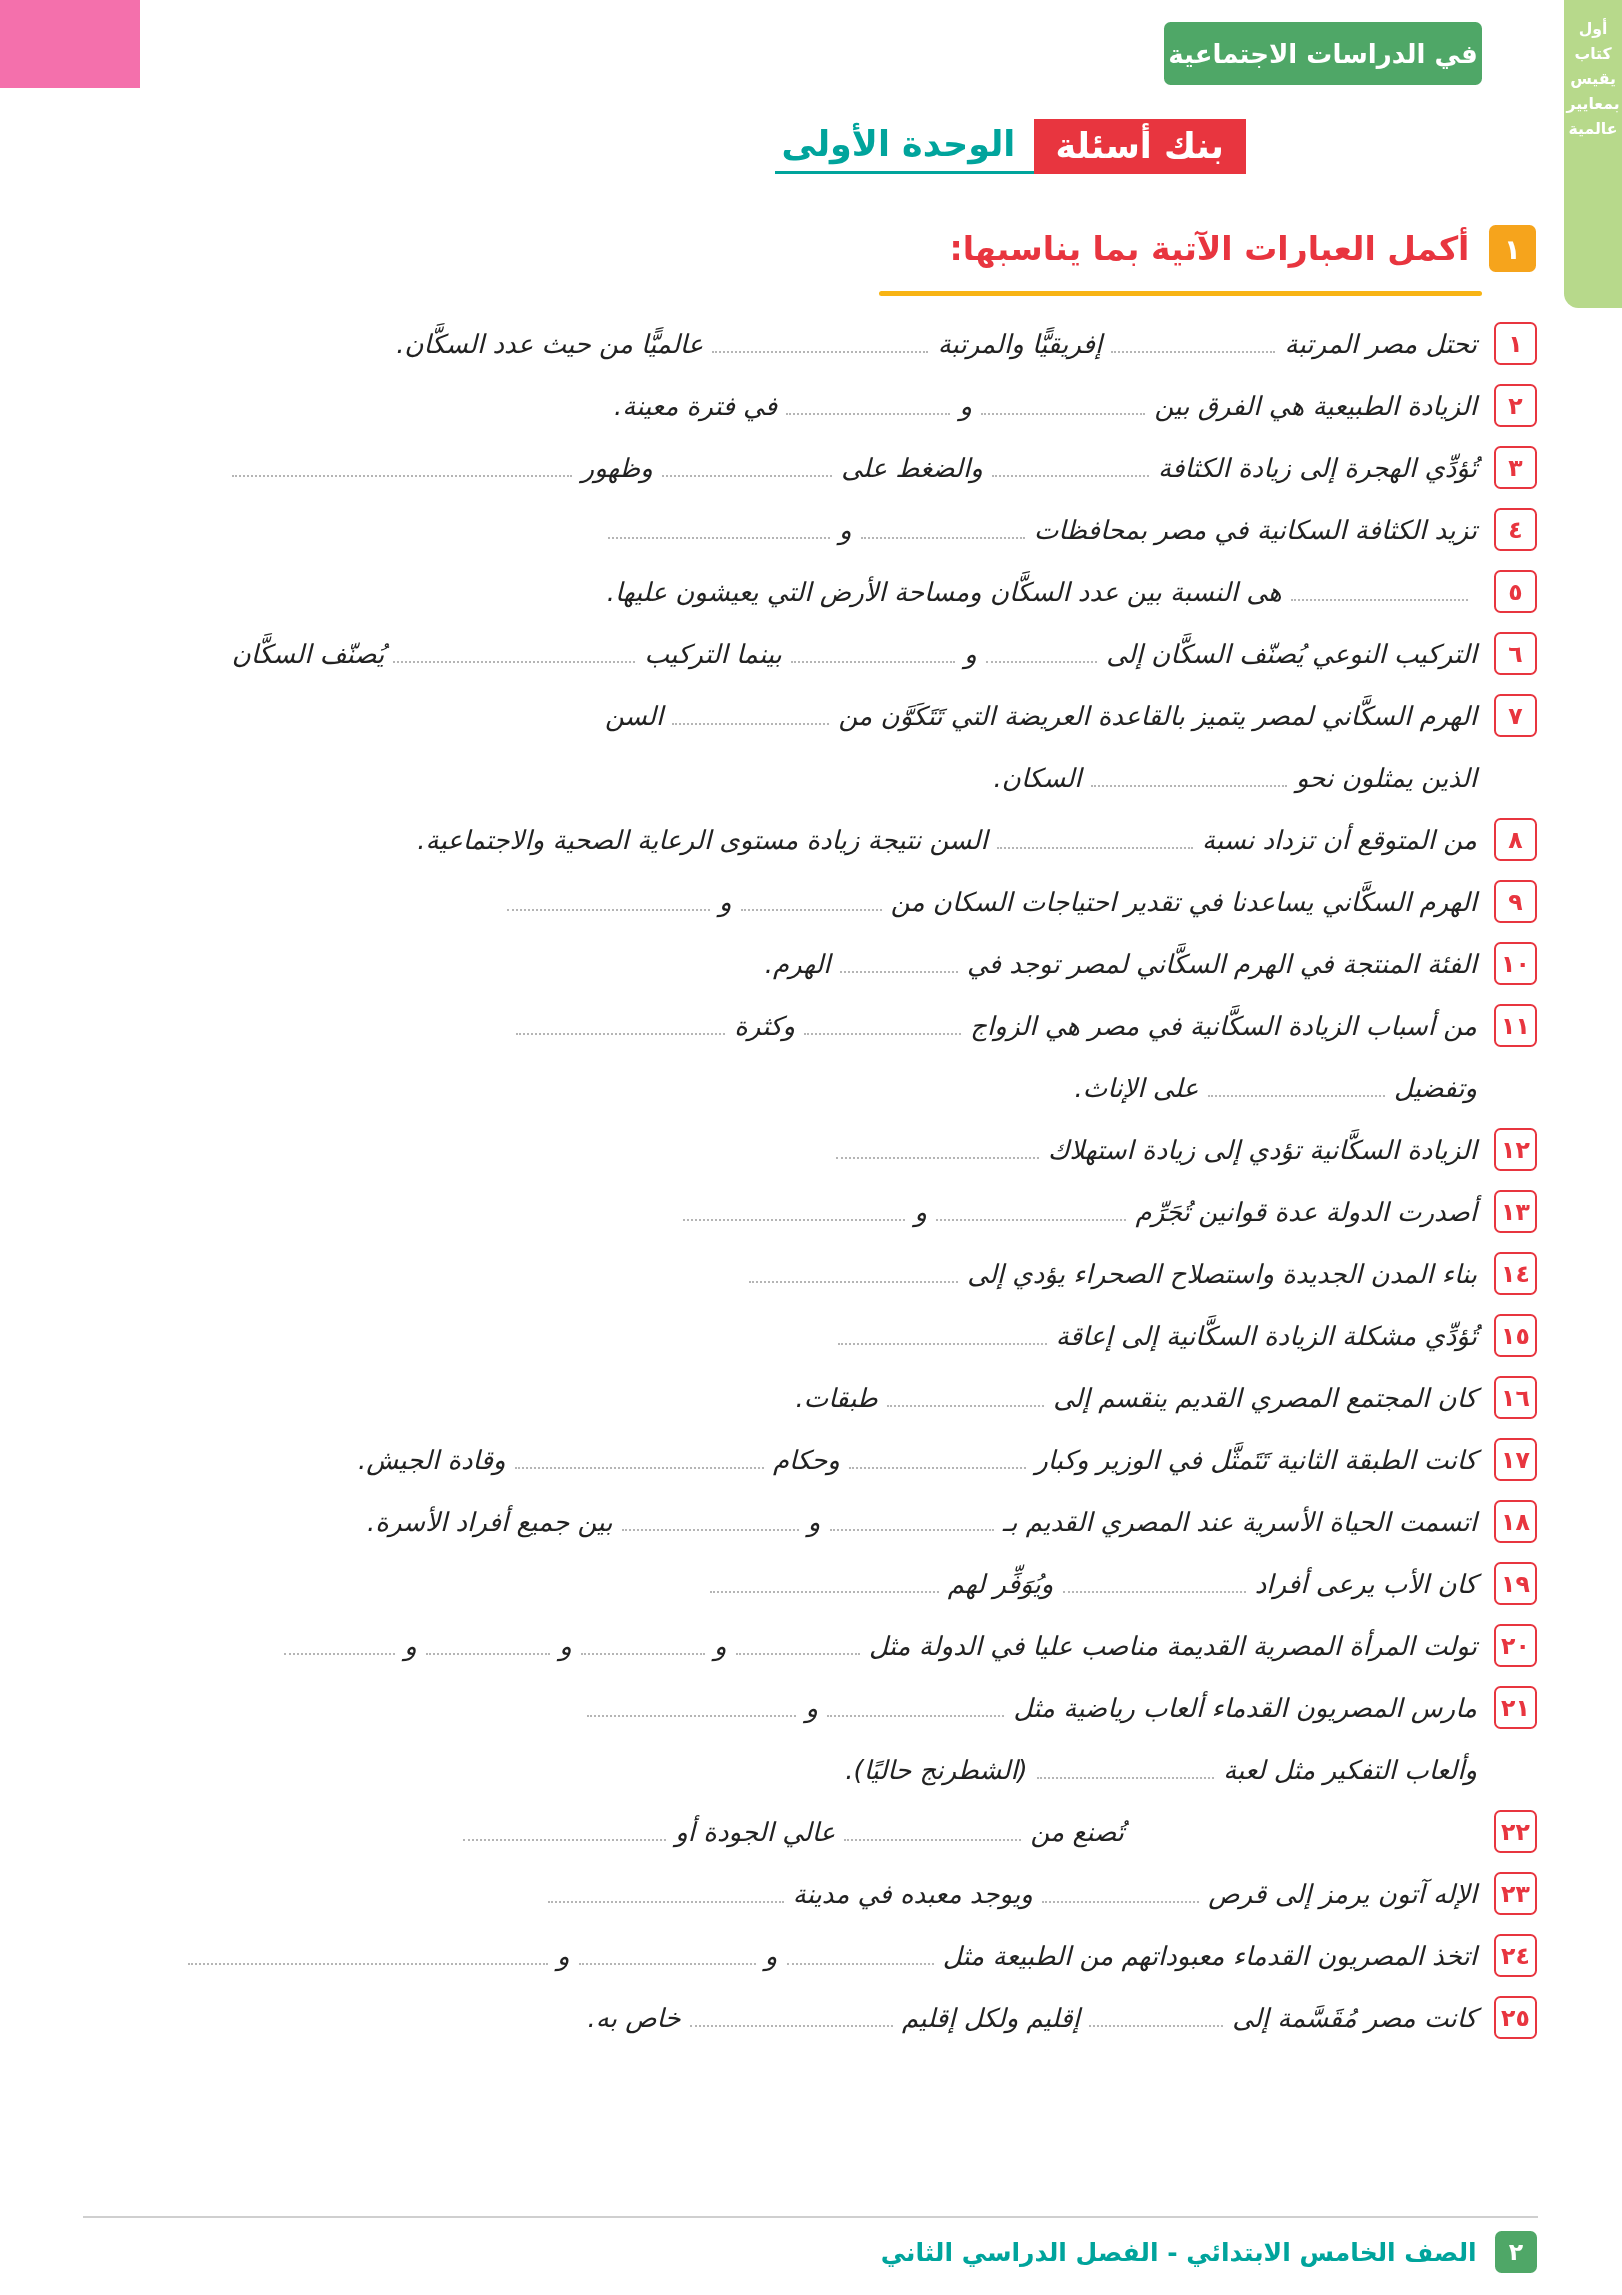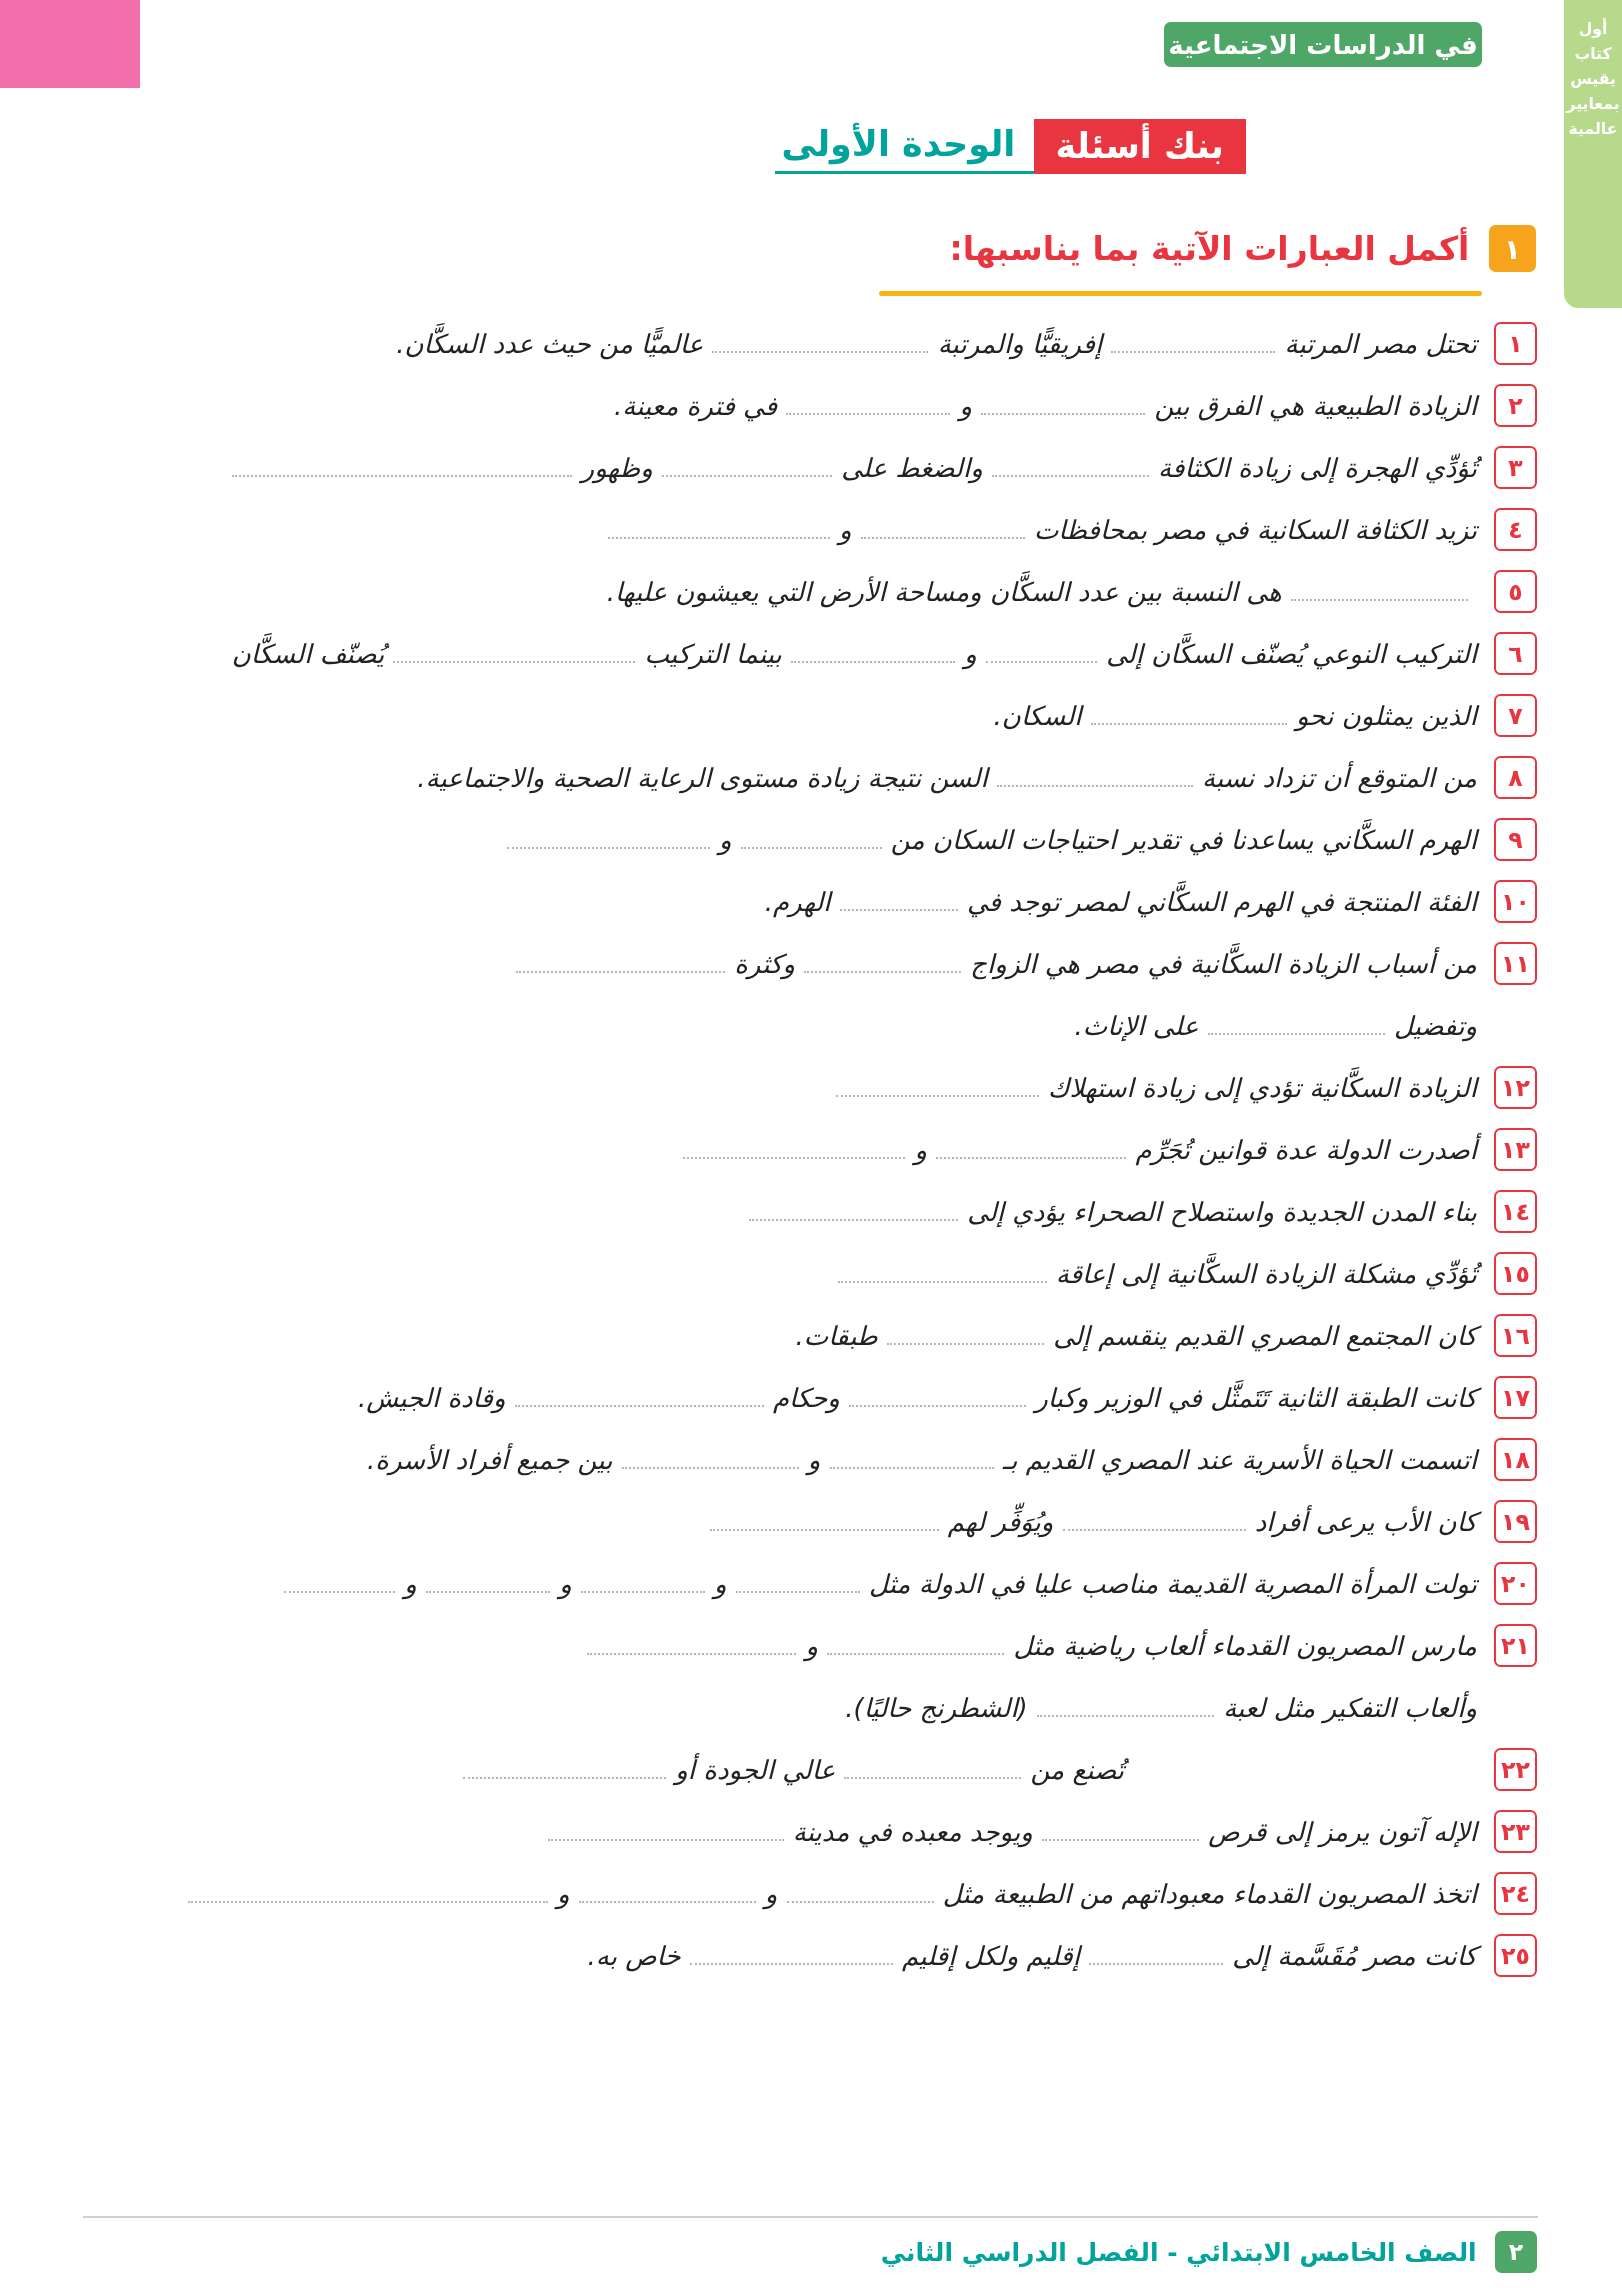--- a/index.html
+++ b/index.html
@@ -12,21 +12,21 @@
   
   .pink-corner { position:absolute; top:0; left:0; width:141px; height:88px; background:var(--pink); }
   .side-strip {
     position:absolute; top:0; right:0; width:58px; height:308px;
     background:var(--lightgreen); border-radius:0 0 0 14.4px;
     display:flex; flex-direction:column; align-items:center; padding-top:19.6px; gap:7.9px;
   }
   .side-word { color:#fff; font-weight:bold; font-size:15.7px; line-height:1.1; }
   
   .subject-tab {
-    position:absolute; top:22px; right:140px; width:318px; height:45px;
+    position:absolute; top:22px; right:140px; width:318px; height:63px;
     background:var(--green); color:#fff; font-size:26px; font-weight:bold;
     display:flex; align-items:center; justify-content:center; border-radius:6.5px;
   }
   
   .title-row { position:absolute; top:119px; right:376px; display:flex; align-items:stretch; }
   .bank-box {
     background:var(--red); color:#fff; font-size:35px; font-weight:bold;
     padding:5.2px 22px; display:flex; align-items:center;
   }
   .unit-text {
@@ -135,20 +135,21 @@
       </div>
       <div class="q-row">
         <div class="q-num">٦</div>
         <div class="q-body">
           <div class="q-line"><span class="q-text">التركيب النوعي يُصنّف السكَّان إلى</span><span class="blank" style="width: 111px;"></span><span class="q-text">و</span><span class="blank" style="width: 164px;"></span><span class="q-text">بينما التركيب</span><span class="blank" style="width: 242px;"></span><span class="q-text">يُصنّف السكَّان</span></div>
         </div>
       </div>
       <div class="q-row">
         <div class="q-num">٧</div>
         <div class="q-body">
+          <div class="q-line"><span class="q-text">الهرم السكَّاني لمصر يتميز بالقاعدة العريضة التي تَتَكَوَّن من</span><span class="blank" style="width: 157px;"></span><span class="q-text">السن</span></div>
           <div class="q-line"><span class="q-text">الذين يمثلون نحو</span><span class="blank" style="width: 196px;"></span><span class="q-text">السكان.</span></div>
         </div>
       </div>
       <div class="q-row">
         <div class="q-num">٨</div>
         <div class="q-body">
           <div class="q-line"><span class="q-text">من المتوقع أن تزداد نسبة</span><span class="blank" style="width: 196px;"></span><span class="q-text">السن نتيجة زيادة مستوى الرعاية الصحية والاجتماعية.</span></div>
         </div>
       </div>
       <div class="q-row">

